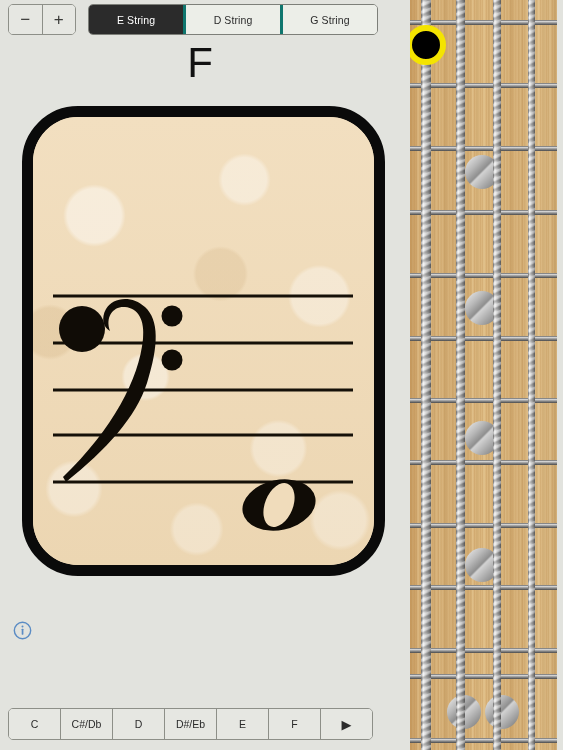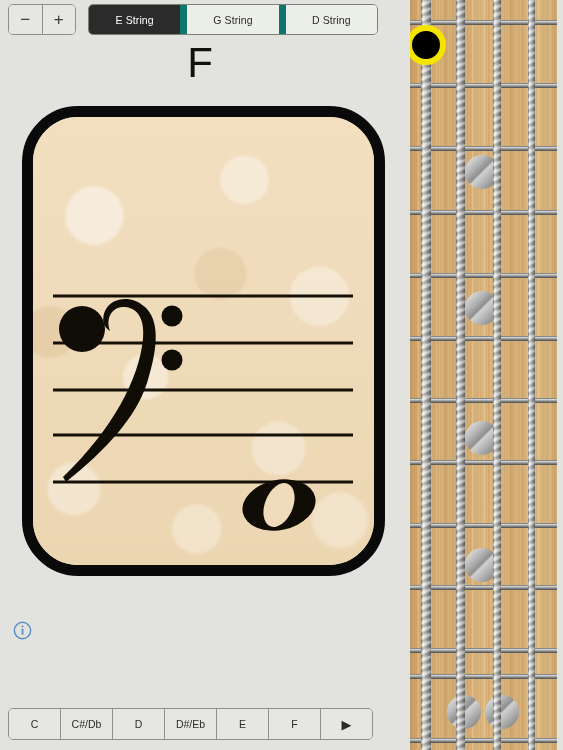--- a/index.html
+++ b/index.html
@@ -66,21 +66,21 @@
     box-sizing: border-box;
   }
   .seg {
     flex: 1 1 25%;
     display: flex;
     align-items: center;
     justify-content: center;
     font-size: 10.5px;
     color: #2b2b2b;
     background: #eceee8;
-    border-right: 7px solid #0f766e;
+    border-right: 3px solid #0f766e;
     cursor: pointer;
     user-select: none;
     letter-spacing: .1px;
   }
   .seg:last-child { border-right: none; }
   .seg.active {
     background: #2b2b2b;
     color: #ffffff;
   }
 
@@ -196,22 +196,22 @@
 
   <div id="topbar">
 
     <div id="stepper">
       <div class="step-btn left">−</div>
       <div class="step-btn right">+</div>
     </div>
 
     <div id="string-seg">
       <div class="seg active">E String</div>
+      <div class="seg">D String</div>
       <div class="seg">G String</div>
-      <div class="seg">D String</div>
     </div>
   </div>
 
   <div id="left-panel"></div>
 
   <div id="note-name">F</div>
 
   <div id="card">
     <svg id="staff-svg" viewBox="0 0 341 448" preserveAspectRatio="none">
 

